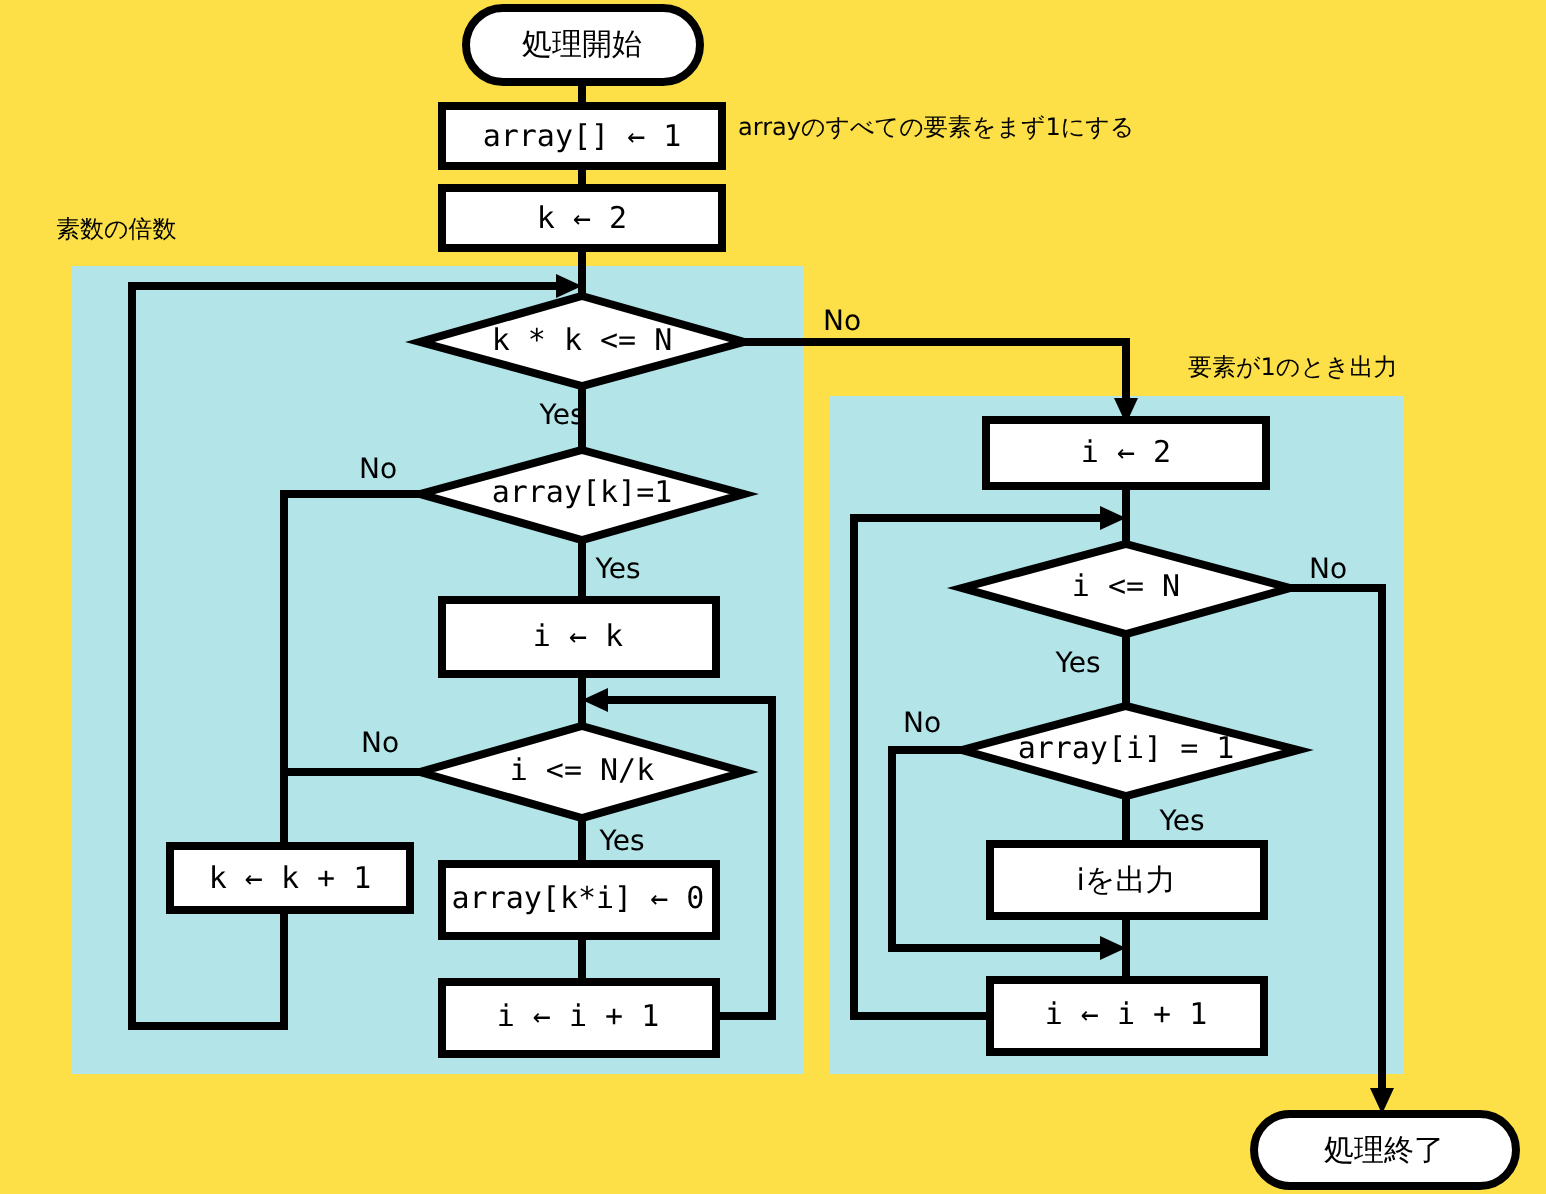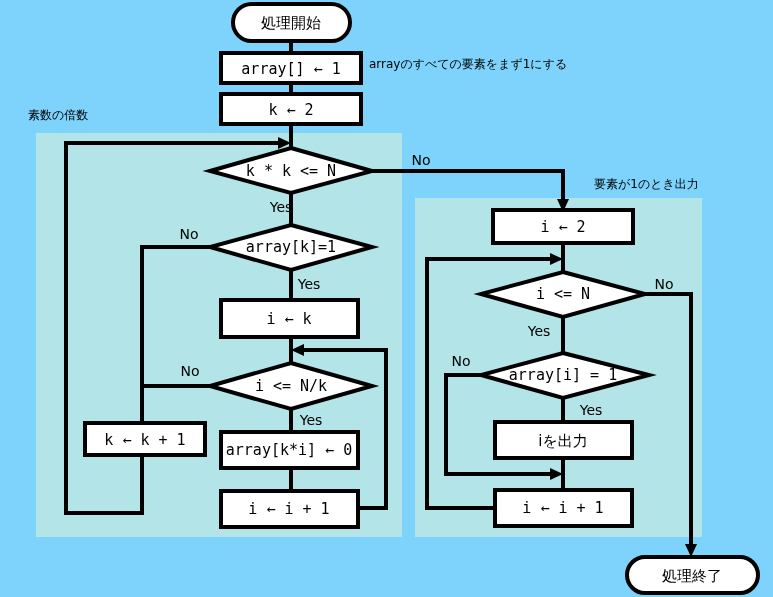--- a/index.html
+++ b/index.html
@@ -4,21 +4,21 @@
 <style>
   html, body {
     margin: 0;
     padding: 0;
     background: #ffffff;
   }
   #canvas-root {
     position: relative;
     width: 773px;
     height: 597px;
-    background: #7dd3fc;
+    background: #fde047;
     font-family: "Liberation Sans", sans-serif;
     overflow: hidden;
   }
   svg.flow {
     display: block;
     width: 773px;
     height: 597px;
   }
   .region-fill { fill: #b2e4e8; stroke: none; }
   .shape-fill { fill: #ffffff; stroke: #000000; stroke-width: 4; stroke-linejoin: miter; }

